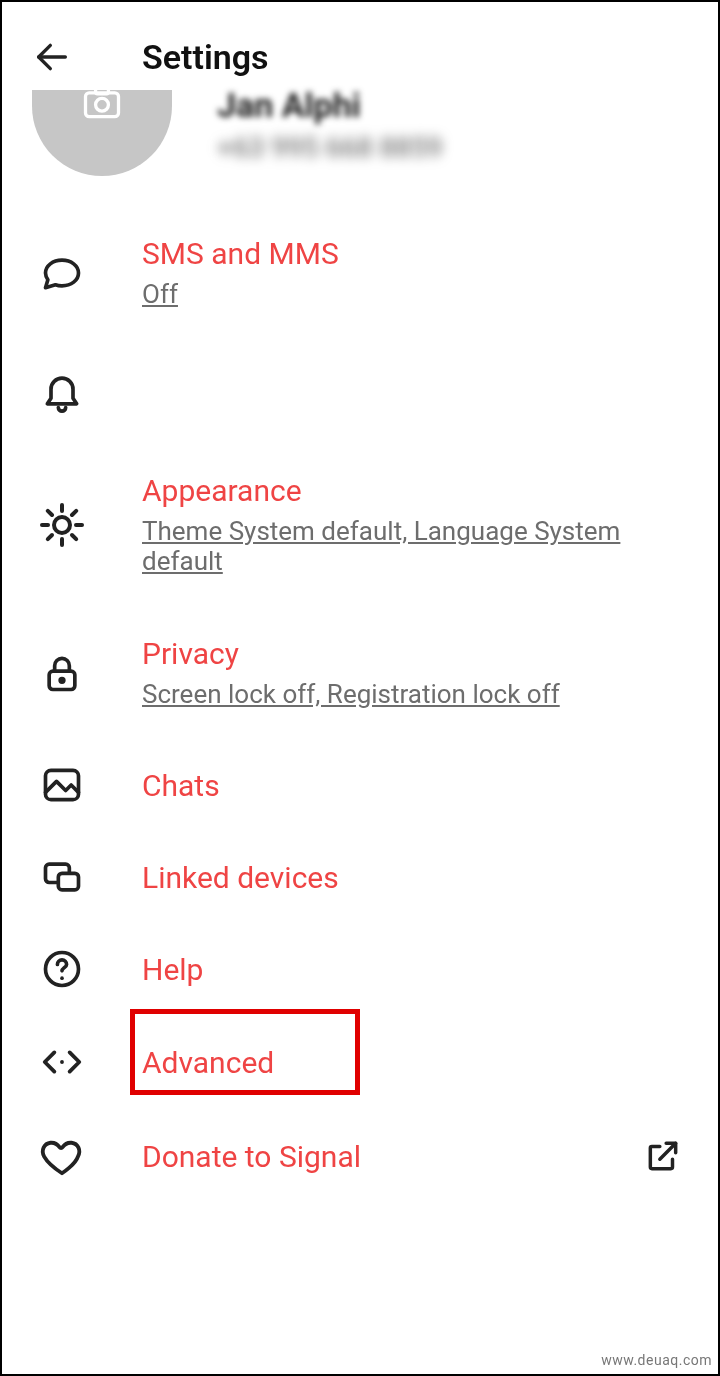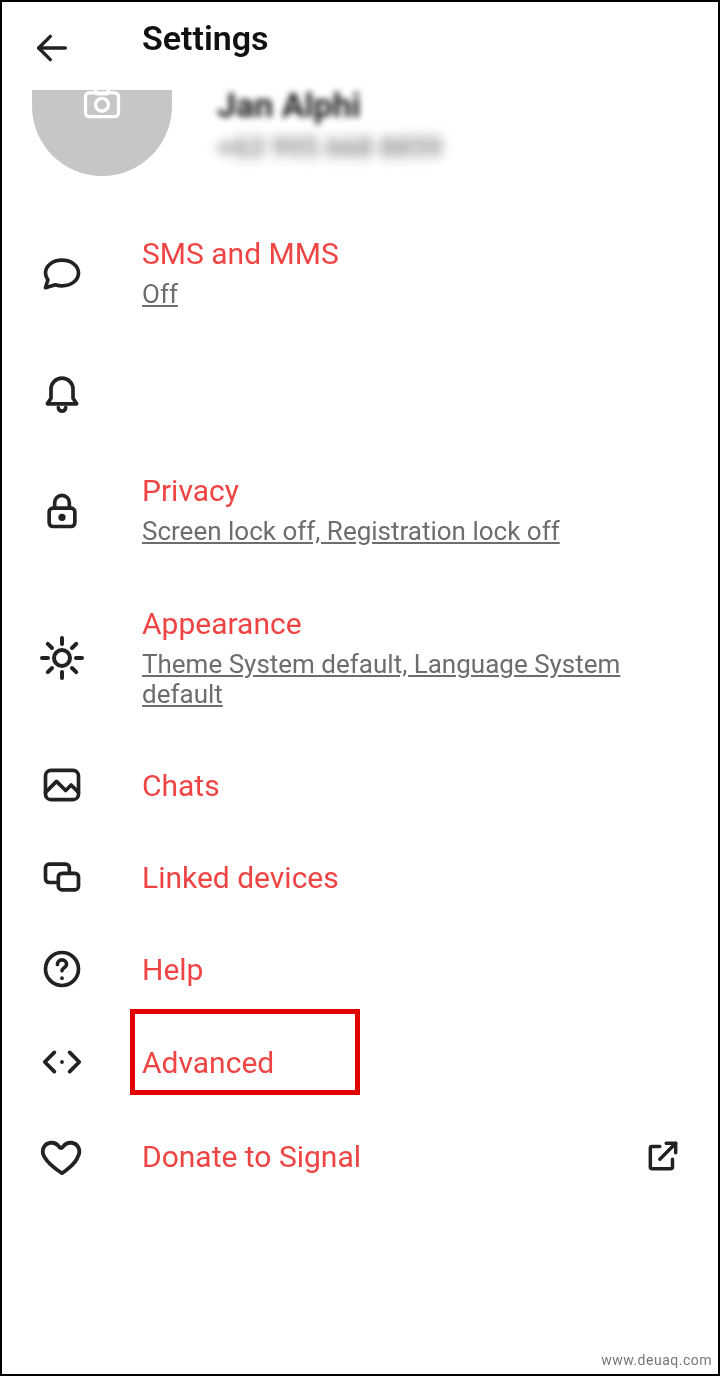--- a/index.html
+++ b/index.html
@@ -1,19 +1,19 @@
 <!DOCTYPE html>
 <html><head>
 <meta charset="utf-8">
 <style>
   * { box-sizing: border-box; margin: 0; padding: 0; }
   html, body { width: 720px; height: 1376px; background: #fff; font-family: Roboto, "Helvetica Neue", Arial, sans-serif; color: #1a1a1a; }
   .frame { width: 720px; height: 1376px; border: 2px solid #000; position: relative; overflow: hidden; }
 
-  .header { display: flex; align-items: flex-start; height: 110px; padding: 16px 20px; }
+  .header { display: flex; align-items: center; height: 110px; padding: 16px 20px; }
   .back-btn { width: 60px; height: 60px; display: flex; align-items: center; justify-content: center; cursor: pointer; }
   .header-title { font-size: 34px; font-weight: 600; margin-left: 60px; color: #111; }
 
   .profile { display: flex; align-items: center; padding: 0 30px 30px 30px; margin-top: -22px; }
   .avatar { width: 140px; height: 86px; background: #c6c6c6; border-radius: 0 0 80px 80px; position: relative; display:flex; align-items:flex-start; justify-content:center; overflow:hidden; }
   .avatar .cam { margin-top: -10px; }
   .profile-info { margin-left: 45px; }
   .profile-name { font-size: 34px; font-weight: 700; filter: blur(3px); margin-top:-18px;}
   .profile-phone { font-size: 28px; color: #555; filter: blur(6px); margin-top: 6px; }
 
@@ -78,49 +78,49 @@
     <div class="icon-wrap">
           <svg width="44" height="44" viewBox="0 0 24 24" fill="none" stroke="#222" stroke-width="2" stroke-linecap="round" stroke-linejoin="round">
             <path d="M18 16v-5a6 6 0 10-12 0v5l-2 3h16l-2-3z"></path>
             <path d="M10 21a2 2 0 004 0"></path>
           </svg>
         </div>
   </div>
 
   <div class="row">
     <div class="icon-wrap">
-          <svg width="44" height="44" viewBox="0 0 24 24" fill="none" stroke="#222" stroke-width="2" stroke-linecap="round" stroke-linejoin="round">
-            <rect x="5" y="11" width="14" height="10" rx="2"></rect>
-            <path d="M8 11V8a4 4 0 018 0v3"></path>
-            <circle cx="12" cy="16" r="1" fill="#222"></circle>
-          </svg>
-        </div>
-    <div class="texts">
-      <div class="title">Privacy</div>
-      <div class="sub">Screen lock off, Registration lock off</div>
-    </div>
-  </div>
-
-  <div class="row">
-    <div class="icon-wrap">
           <svg width="48" height="48" viewBox="0 0 24 24" fill="none" stroke="#222" stroke-width="2" stroke-linecap="round">
             <circle cx="12" cy="12" r="4"></circle>
             <line x1="12" y1="2" x2="12" y2="5"></line>
             <line x1="12" y1="19" x2="12" y2="22"></line>
             <line x1="2" y1="12" x2="5" y2="12"></line>
             <line x1="19" y1="12" x2="22" y2="12"></line>
             <line x1="4.9" y1="4.9" x2="7" y2="7"></line>
             <line x1="17" y1="17" x2="19.1" y2="19.1"></line>
             <line x1="4.9" y1="19.1" x2="7" y2="17"></line>
             <line x1="17" y1="7" x2="19.1" y2="4.9"></line>
           </svg>
         </div>
     <div class="texts">
       <div class="title">Appearance</div>
       <div class="sub">Theme System default, Language System default</div>
+    </div>
+  </div>
+
+  <div class="row">
+    <div class="icon-wrap">
+          <svg width="44" height="44" viewBox="0 0 24 24" fill="none" stroke="#222" stroke-width="2" stroke-linecap="round" stroke-linejoin="round">
+            <rect x="5" y="11" width="14" height="10" rx="2"></rect>
+            <path d="M8 11V8a4 4 0 018 0v3"></path>
+            <circle cx="12" cy="16" r="1" fill="#222"></circle>
+          </svg>
+        </div>
+    <div class="texts">
+      <div class="title">Privacy</div>
+      <div class="sub">Screen lock off, Registration lock off</div>
     </div>
   </div>
 
   <div class="row compact">
     <div class="icon-wrap">
           <svg width="44" height="44" viewBox="0 0 24 24" fill="none" stroke="#222" stroke-width="2" stroke-linecap="round" stroke-linejoin="round">
             <rect x="3" y="4" width="18" height="16" rx="3"></rect>
             <polyline points="3 16 9 10 14 15 17 12 21 16"></polyline>
           </svg>
         </div>

